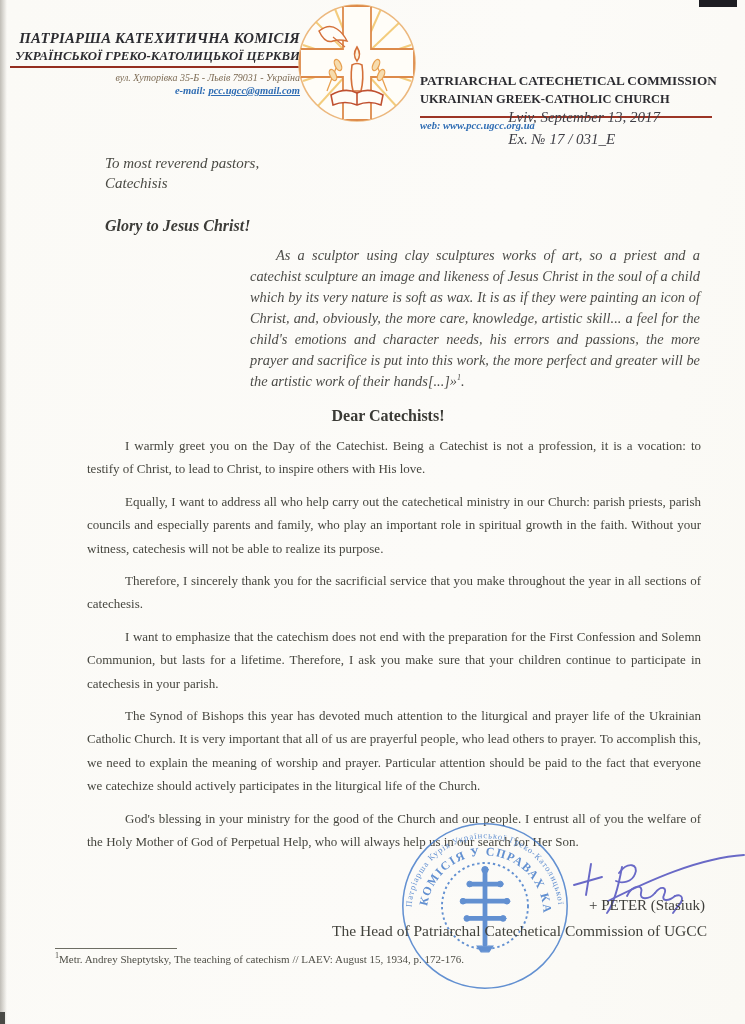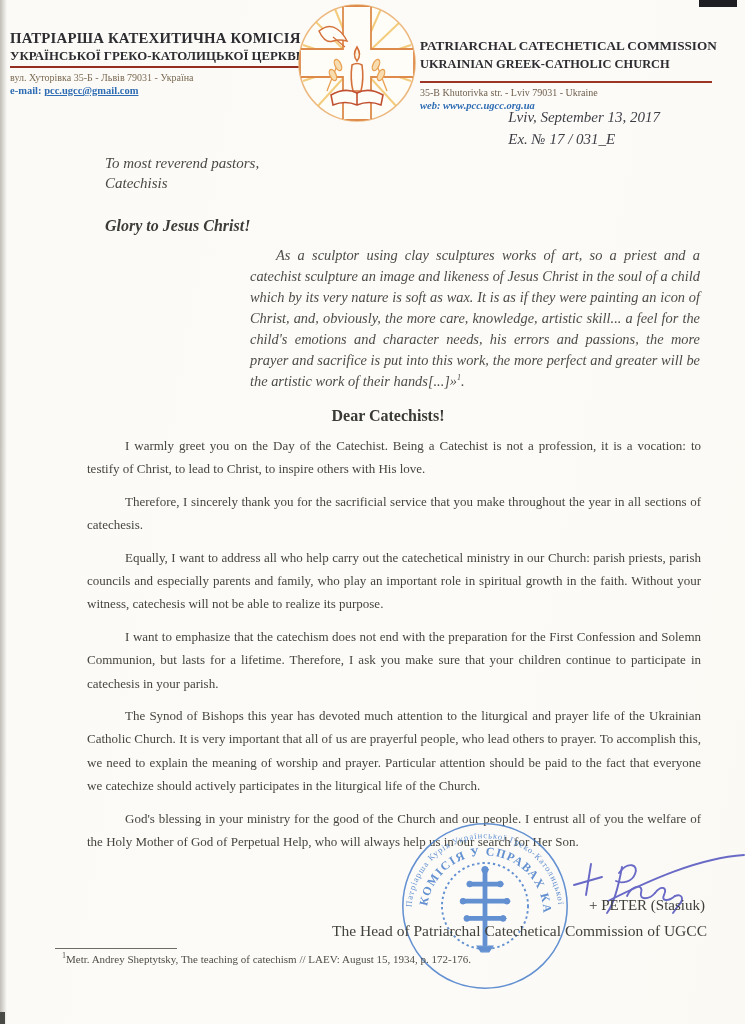--- a/index.html
+++ b/index.html
@@ -10,30 +10,30 @@
     font-family:"Liberation Serif","DejaVu Serif",serif;
     color:#45453e;
   }
   
   .edge-shadow{position:absolute;left:0;top:0;bottom:0;width:7px;
     background:linear-gradient(90deg,rgba(120,115,105,.45),rgba(120,115,105,0));}
   .corner-mark{position:absolute;top:0;right:8px;width:38px;height:7px;background:#1d1d22;}
   .bottom-mark{position:absolute;left:0;bottom:0;width:5px;height:12px;background:#4a4a46;}
 
   
-  .hdr-left{position:absolute;left:10px;top:30px;width:290px;text-align:left;}
+  .hdr-left{position:absolute;left:10px;top:30px;width:290px;text-align:right;font-style:italic;}
   .hdr-left .l1{font-size:14.8px;font-weight:bold;color:#2c2c31;letter-spacing:.2px;white-space:nowrap;}
   .hdr-left .l2{font-size:12.8px;font-weight:bold;color:#2c2c31;margin-top:2px;
     padding-bottom:2px;border-bottom:2px solid #942e20;white-space:nowrap;}
   .hdr-left .addr{font-size:10px;color:#7c6b54;margin-top:4px;}
   .hdr-left .mail{font-size:10.5px;font-weight:bold;color:#2e6cb3;margin-top:2px;}
   .hdr-left .mail a{color:#2e6cb3;text-decoration:underline;}
 
   .hdr-right{position:absolute;left:420px;top:38px;width:292px;}
-  .hdr-right .l1{font-size:13.2px;font-weight:bold;color:#2c2c31;white-space:nowrap;}
+  .hdr-right .l1{font-size:13.2px;font-weight:bold;color:#2c2c31;white-space:nowrap;margin-top:35px;}
   .hdr-right .l2{font-size:12.4px;font-weight:bold;color:#2c2c31;margin-top:3px;
     padding-bottom:9px;border-bottom:2px solid #9c3526;}
   .hdr-right .addr{font-size:10px;color:#70604e;margin-top:4px;}
   .hdr-right .web{font-size:10.5px;font-weight:bold;color:#2e6cb3;margin-top:2px;font-style:italic;}
   .hdr-right .web a{color:#2e6cb3;text-decoration:none;}
 
   .logo{position:absolute;left:296px;top:3px;width:122px;height:120px;}
 
   
   .dateline{position:absolute;right:85px;top:106px;text-align:left;
@@ -52,21 +52,21 @@
   .closing{margin:13px 0 0 30px;font-size:15.5px;color:#46463f;}
 
   
   .stamp{position:absolute;left:399px;top:820px;width:172px;height:172px;opacity:.82;z-index:1;}
   .signature-ink{position:absolute;left:556px;top:843px;width:190px;height:82px;z-index:2;}
   .sig-name{position:absolute;right:40px;top:897px;font-size:15px;color:#3e3e3a;z-index:2;}
   .sig-title{position:absolute;right:38px;top:922px;font-size:15.5px;color:#42423c;z-index:2;}
 
   
   .foot-rule{position:absolute;left:55px;top:948px;width:122px;border-top:1.3px solid #6d6d63;}
-  .footnote{position:absolute;left:62px;top:953px;right:60px;font-size:11px;color:#4e4e46;z-index:2;}
+  .footnote{position:absolute;left:55px;top:953px;right:60px;font-size:11px;color:#4e4e46;z-index:2;}
   .footnote sup,.epigraph sup{font-size:8px;vertical-align:super;line-height:0;}
 </style>
 </head>
 <body>
 
 <div class="page">
 
   <div class="edge-shadow"></div>
   <div class="corner-mark"></div>
   <div class="bottom-mark"></div>
@@ -116,40 +116,39 @@
     </g>
     <g stroke="#d4703a" fill="#fffdf8" stroke-width="1.5">
       <path d="M22 28 q10 -8 18 -2 q6 4 10 12 q-8 -2 -14 0 q-8 3 -14 -10 z"></path>
       <path d="M36 34 l12 10" stroke-width="1.2"></path>
     </g>
   </svg>
 
   <div class="hdr-right">
     <div class="l1">PATRIARCHAL CATECHETICAL COMMISSION</div>
     <div class="l2">UKRAINIAN GREEK-CATHOLIC CHURCH</div>
-    <div class="addr">35-B Khutorivka str. - Lviv 79031 - Ukraine</div>
     <div class="web"><span>web: </span><a href="#">www.pcc.ugcc.org.ua</a></div>
   </div>
 
   <div class="dateline">
     <div>Lviv, September 13, 2017</div>
     <div>Ex. № 17 / 031_E</div>
   </div>
 
   <div class="letter">
     <div class="recipient">
       <div>To most reverend pastors,</div>
       <div>Catechisis</div>
     </div>
     <div class="greeting">Glory to Jesus Christ!</div>
     <div class="epigraph"><span>As a sculptor using clay sculptures works of art, so a priest and a catechist sculpture an image and likeness of Jesus Christ in the soul of a child which by its very nature is soft as wax. It is as if they were painting an icon of Christ, and, obviously, the more care, knowledge, artistic skill... a feel for the child's emotions and character needs, his errors and passions, the more prayer and sacrifice is put into this work, the more perfect and greater will be the artistic work of their hands[...]»</span><sup>1</sup><span>.</span></div>
     <div class="salutation">Dear Catechists!</div>
     <p class="body-par">I warmly greet you on the Day of the Catechist. Being a Catechist is not a profession, it is a vocation: to testify of Christ, to lead to Christ, to inspire others with His love.</p>
+    <p class="body-par">Equally, I want to address all who help carry out the catechetical ministry in our Church: parish priests, parish councils and especially parents and family, who play an important role in spiritual growth in the faith. Without your witness, catechesis will not be able to realize its purpose.</p>
     <p class="body-par">Therefore, I sincerely thank you for the sacrificial service that you make throughout the year in all sections of catechesis.</p>
-    <p class="body-par">Equally, I want to address all who help carry out the catechetical ministry in our Church: parish priests, parish councils and especially parents and family, who play an important role in spiritual growth in the faith. Without your witness, catechesis will not be able to realize its purpose.</p>
     <p class="body-par">I want to emphasize that the catechism does not end with the preparation for the First Confession and Solemn Communion, but lasts for a lifetime. Therefore, I ask you make sure that your children continue to participate in catechesis in your parish.</p>
     <p class="body-par">The Synod of Bishops this year has devoted much attention to the liturgical and prayer life of the Ukrainian Catholic Church. It is very important that all of us are prayerful people, who lead others to prayer. To accomplish this, we need to explain the meaning of worship and prayer. Particular attention should be paid to the fact that everyone we catechize should actively participates in the liturgical life of the Church.</p>
     <p class="body-par">God's blessing in your ministry for the good of the Church and our people. I entrust all of you the welfare of the Holy Mother of God of Perpetual Help, who will always help us in our search for Her Son.</p>
   </div>
 
   <svg class="stamp" viewBox="0 0 180 180">
     <defs>
       <path id="outerArc" d="M 13 96 A 77 77 0 1 1 167 96"></path>
       <path id="ringArc" d="M 29 98 A 61 61 0 1 1 151 98"></path>
     </defs>

